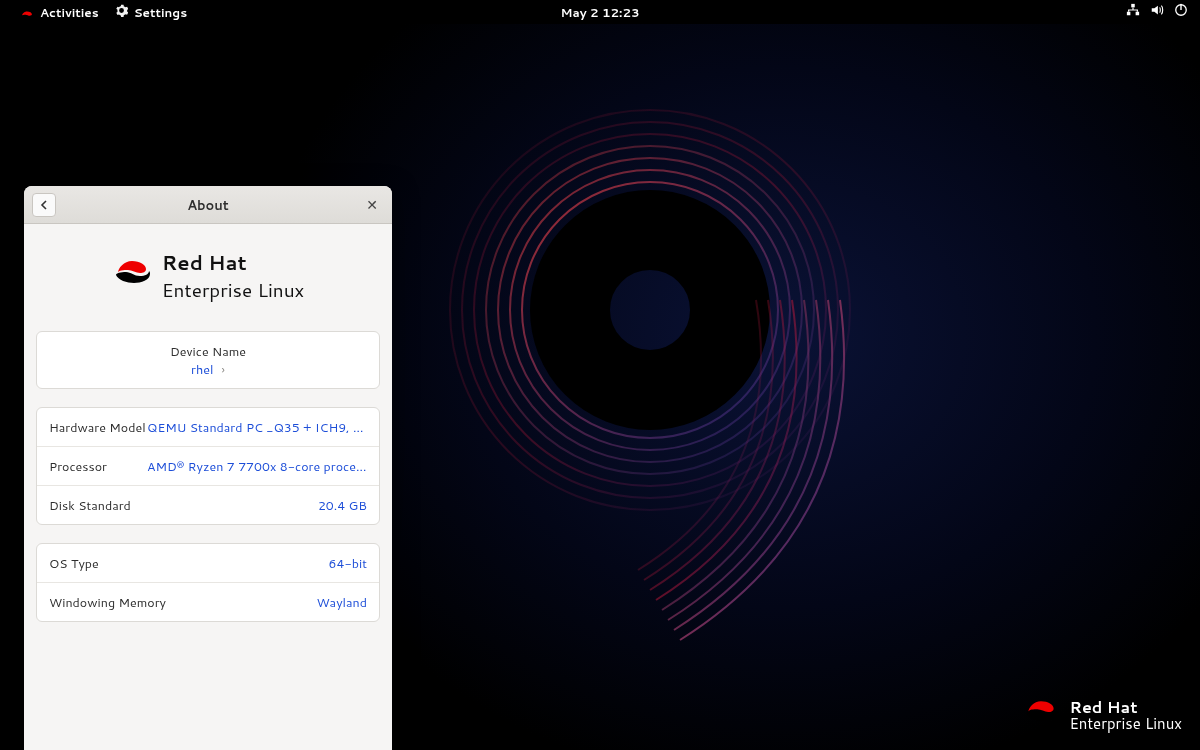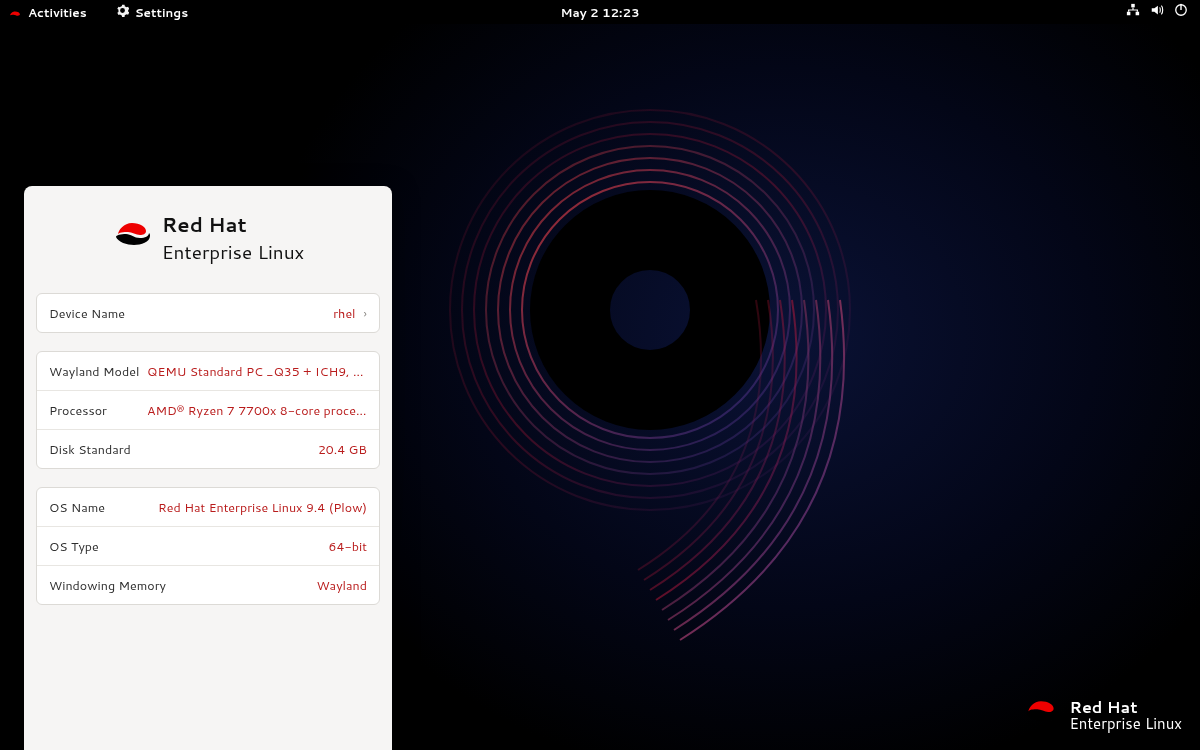--- a/index.html
+++ b/index.html
@@ -1,20 +1,20 @@
 <!DOCTYPE html>
 <html><head>
 <meta charset="utf-8">
 <style>
 * { margin: 0; padding: 0; box-sizing: border-box; font-family: -apple-system, "Cantarell", "Segoe UI", sans-serif; }
 body { width: 1200px; height: 750px; background: #000; overflow: hidden; position: relative; }
 
 
 .topbar { position: absolute; top: 0; left: 0; right: 0; height: 24px; background: #000; color: #fff; display: flex; align-items: center; font-size: 12px; font-weight: 600; z-index: 10; }
-.topbar-left { display: flex; gap: 29px; padding-left: 8px; align-items: flex-end; }
+.topbar-left { display: flex; gap: 16px; padding-left: 20px; align-items: flex-end; }
 .topbar-center { position: absolute; left: 50%; transform: translateX(-50%); }
 .topbar-right { margin-left: auto; padding-right: 12px; display: flex; gap: 10px; align-items: center; }
 .act-item { display: flex; align-items: center; gap: 6px; }
 .hat-tiny { width: 14px; height: 10px; position: relative; }
 .hat-tiny svg { width: 14px; height: 10px; }
 .gear-icon svg { width: 13px; height: 13px; }
 .tray-icon svg { width: 14px; height: 14px; fill: #fff; }
 
 
 .wallpaper { position: absolute; inset: 0; background: radial-gradient(ellipse 700px 600px at 65% 45%, #0a1236 0%, #030617 45%, #000 75%); }
@@ -39,22 +39,22 @@
 .content { padding: 24px 12px 0; overflow: hidden; }
 .logo-block { display: flex; align-items: center; justify-content: center; gap: 10px; margin-bottom: 28px; }
 .logo-hat svg { width: 40px; height: 28px; }
 .logo-text .p1 { font-weight: 800; font-size: 20px; color: #111; }
 .logo-text .p2 { font-weight: 400; font-size: 19px; color: #111; }
 
 .group { border: 1px solid #dcdad6; border-radius: 6px; background: #fff; margin-bottom: 18px; }
 .row { display: flex; align-items: center; justify-content: space-between; padding: 10px 12px; border-bottom: 1px solid #e8e6e2; font-size: 12.5px; }
 .row:last-child { border-bottom: none; }
 .row .label { color: #2e2e2e; }
-.row .value { color: #b91c1c; text-align: right; max-width: 220px; white-space: nowrap; overflow: hidden; text-overflow: ellipsis; }
-.row.clickable { cursor: pointer; }
+.row .value { color: #1d4ed8; text-align: right; max-width: 220px; white-space: nowrap; overflow: hidden; text-overflow: ellipsis; }
+.row.clickable { cursor: pointer; flex-direction: column; }
 .row .chev { margin-left: 8px; color: #8a8884; }
 .row .rightwrap { display: flex; align-items: center; }
 </style>
 </head>
 <body>
 
 <div class="wallpaper">
   <div class="big9">
     <svg viewBox="0 0 520 560">
       <defs>
@@ -143,20 +143,31 @@
         <path fill="#000" d="M4 16c2 5 11 8 18 8s16-3 16-9c0-1 0-2-1-3 0 3-4 5-9 5-6 0-9-4-14-4-5 0-10 1-10 3z"></path>
       </svg>
   </span>
   <div class="txt">
     <div class="l1">Red Hat</div>
     <div class="l2">Enterprise Linux</div>
   </div>
 </div>
 
 <div class="window">
+  <div class="titlebar">
+    <div class="back-btn">
+      <svg viewBox="0 0 10 10">
+          <path d="M7 1L3 5l4 4" fill="none" stroke="#333" stroke-width="1.6"></path>
+        </svg>
+    </div>
+    <div class="title">About</div>
+    <div class="close-btn">
+      <span>✕</span>
+    </div>
+  </div>
 
   <div class="content">
     <div class="logo-block">
       <span class="logo-hat">
         <svg viewBox="0 0 40 28">
             <path fill="#e00" d="M6 14c0-5 6-12 14-12s14 4 14 8c0 3-3 4-6 4-4 0-8-3-12-3s-10 0-10 3z"></path>
             <path fill="#000" d="M4 16c2 5 11 8 18 8s16-3 16-9c0-1 0-2-1-3 0 3-4 5-9 5-6 0-9-4-14-4-5 0-10 1-10 3z"></path>
           </svg>
       </span>
       <div class="logo-text">
@@ -170,39 +181,35 @@
         <span class="label">Device Name</span>
         <span class="rightwrap">
           <span class="value">rhel</span>
           <span class="chev">›</span>
         </span>
       </div>
     </div>
 
     <div class="group">
       <div class="row">
-        <span class="label">Wayland Model</span>
+        <span class="label">Hardware Model</span>
         <span class="value">QEMU Standard PC _Q35 + ICH9, 2009_</span>
       </div>
       <div class="row">
         <span class="label">Processor</span>
         <span class="value">AMD® Ryzen 7 7700x 8-core processor × 2</span>
       </div>
       <div class="row">
         <span class="label">Disk Standard</span>
         <span class="value">20.4 GB</span>
       </div>
     </div>
 
     <div class="group">
       <div class="row">
-        <span class="label">OS Name</span>
-        <span class="value">Red Hat Enterprise Linux 9.4 (Plow)</span>
-      </div>
-      <div class="row">
         <span class="label">OS Type</span>
         <span class="value">64-bit</span>
       </div>
       <div class="row">
         <span class="label">Windowing Memory</span>
         <span class="value">Wayland</span>
       </div>
     </div>
   </div>
 </div>

